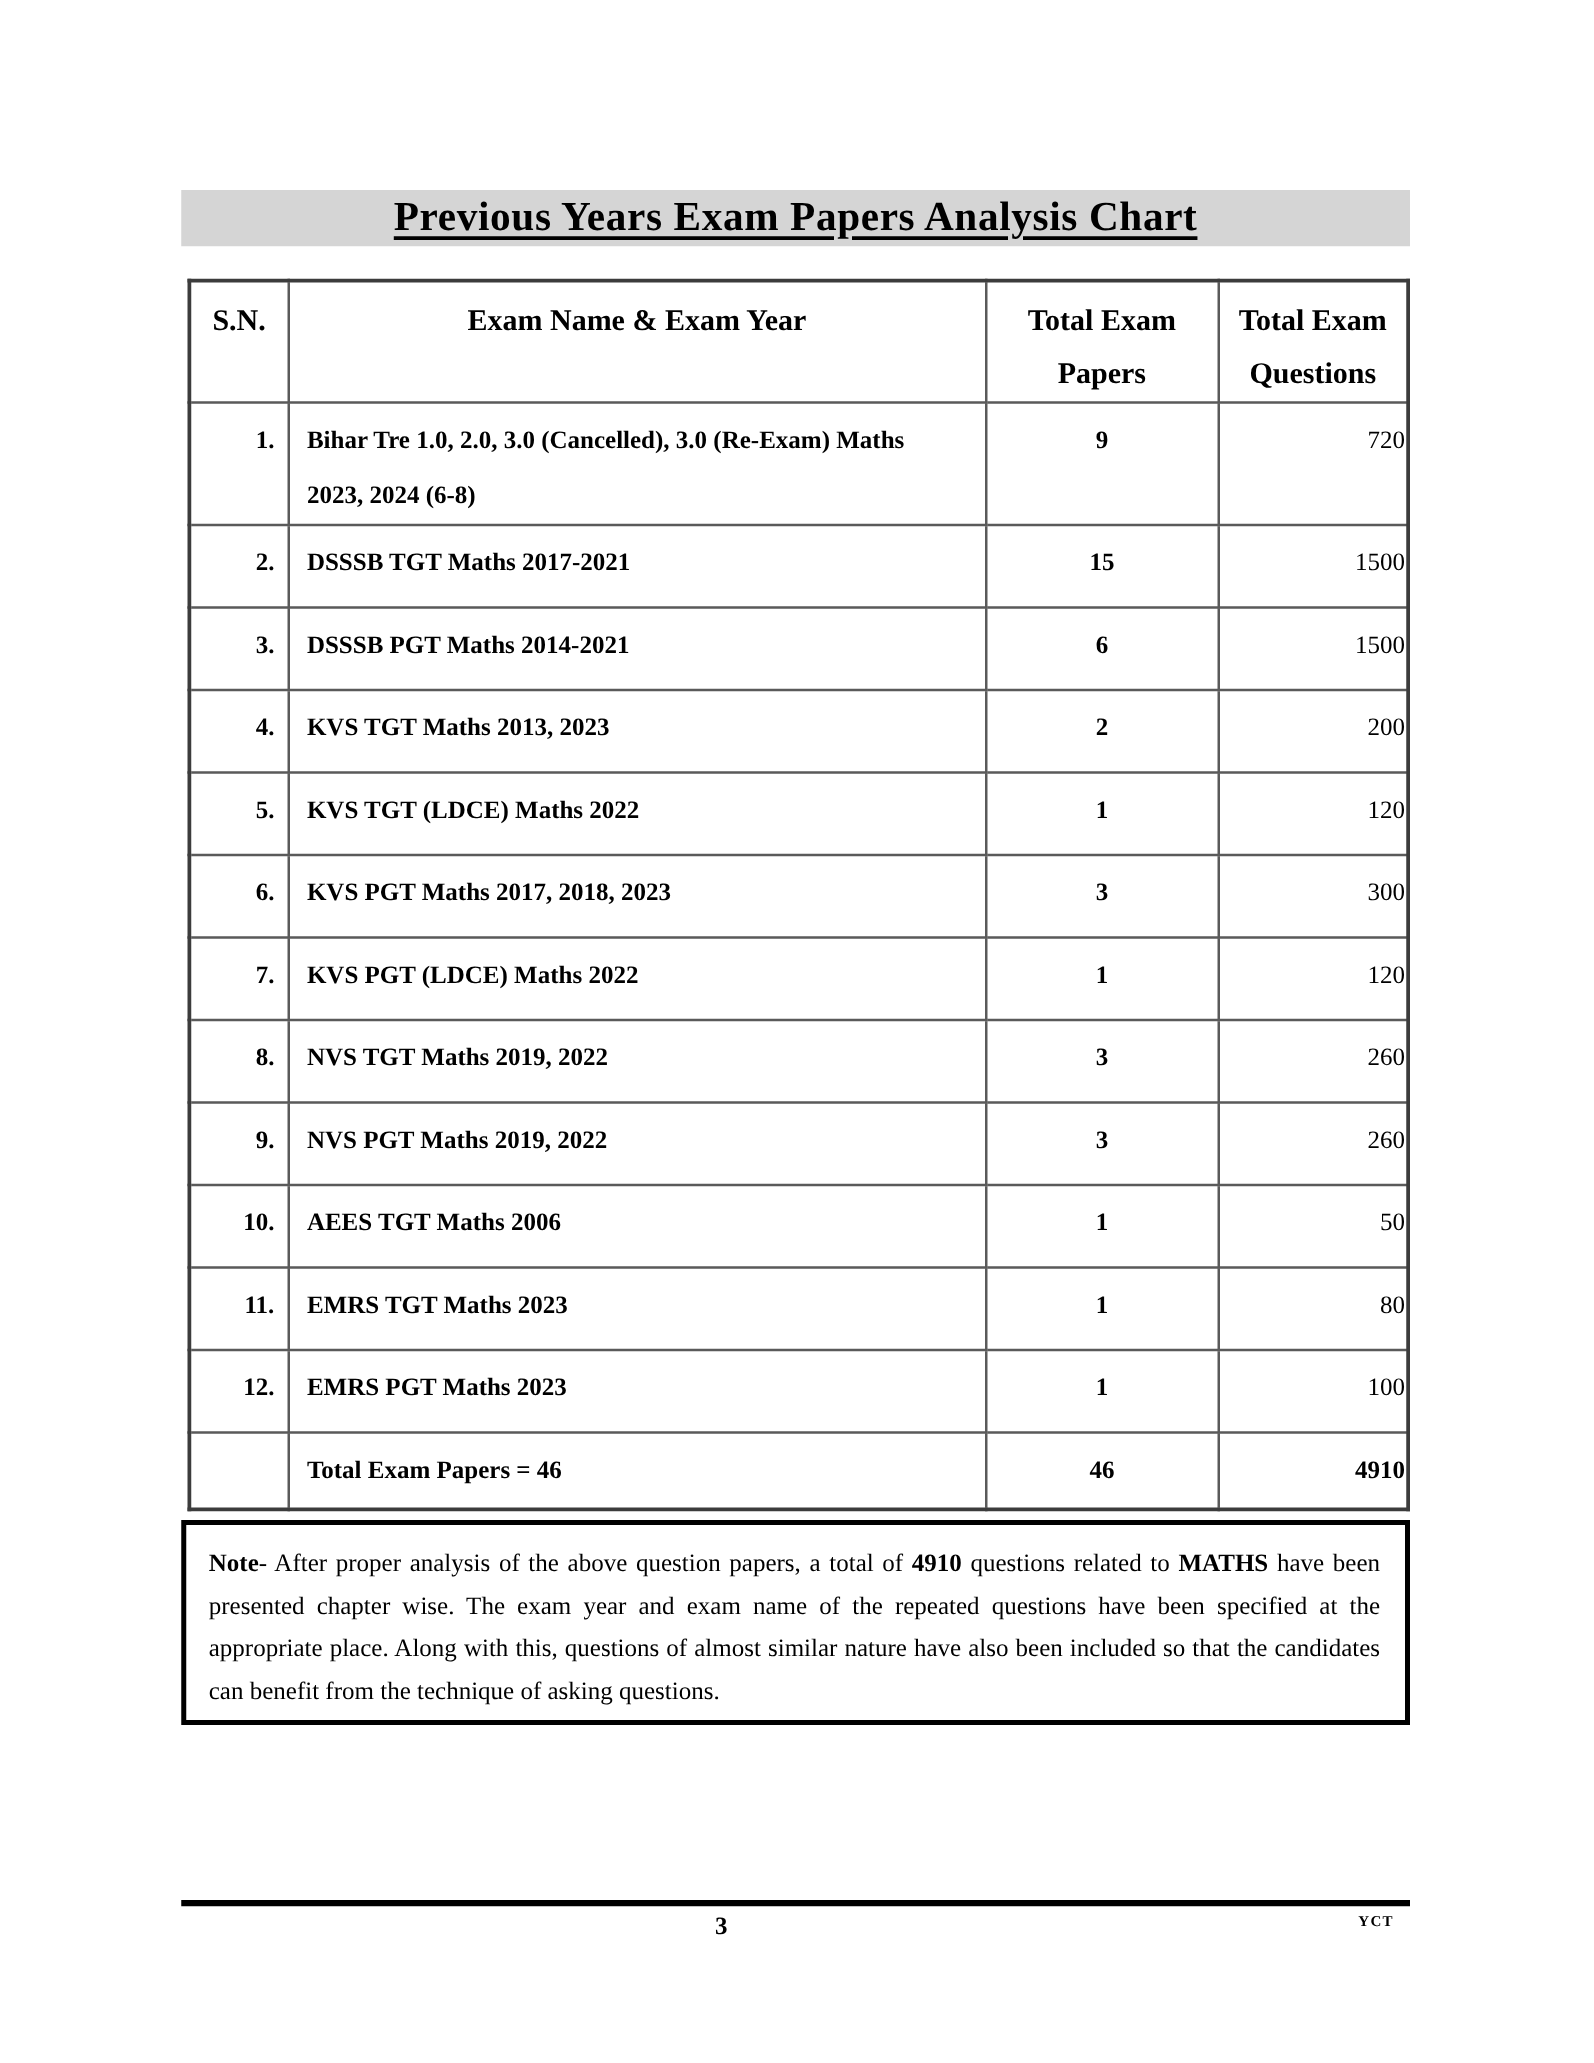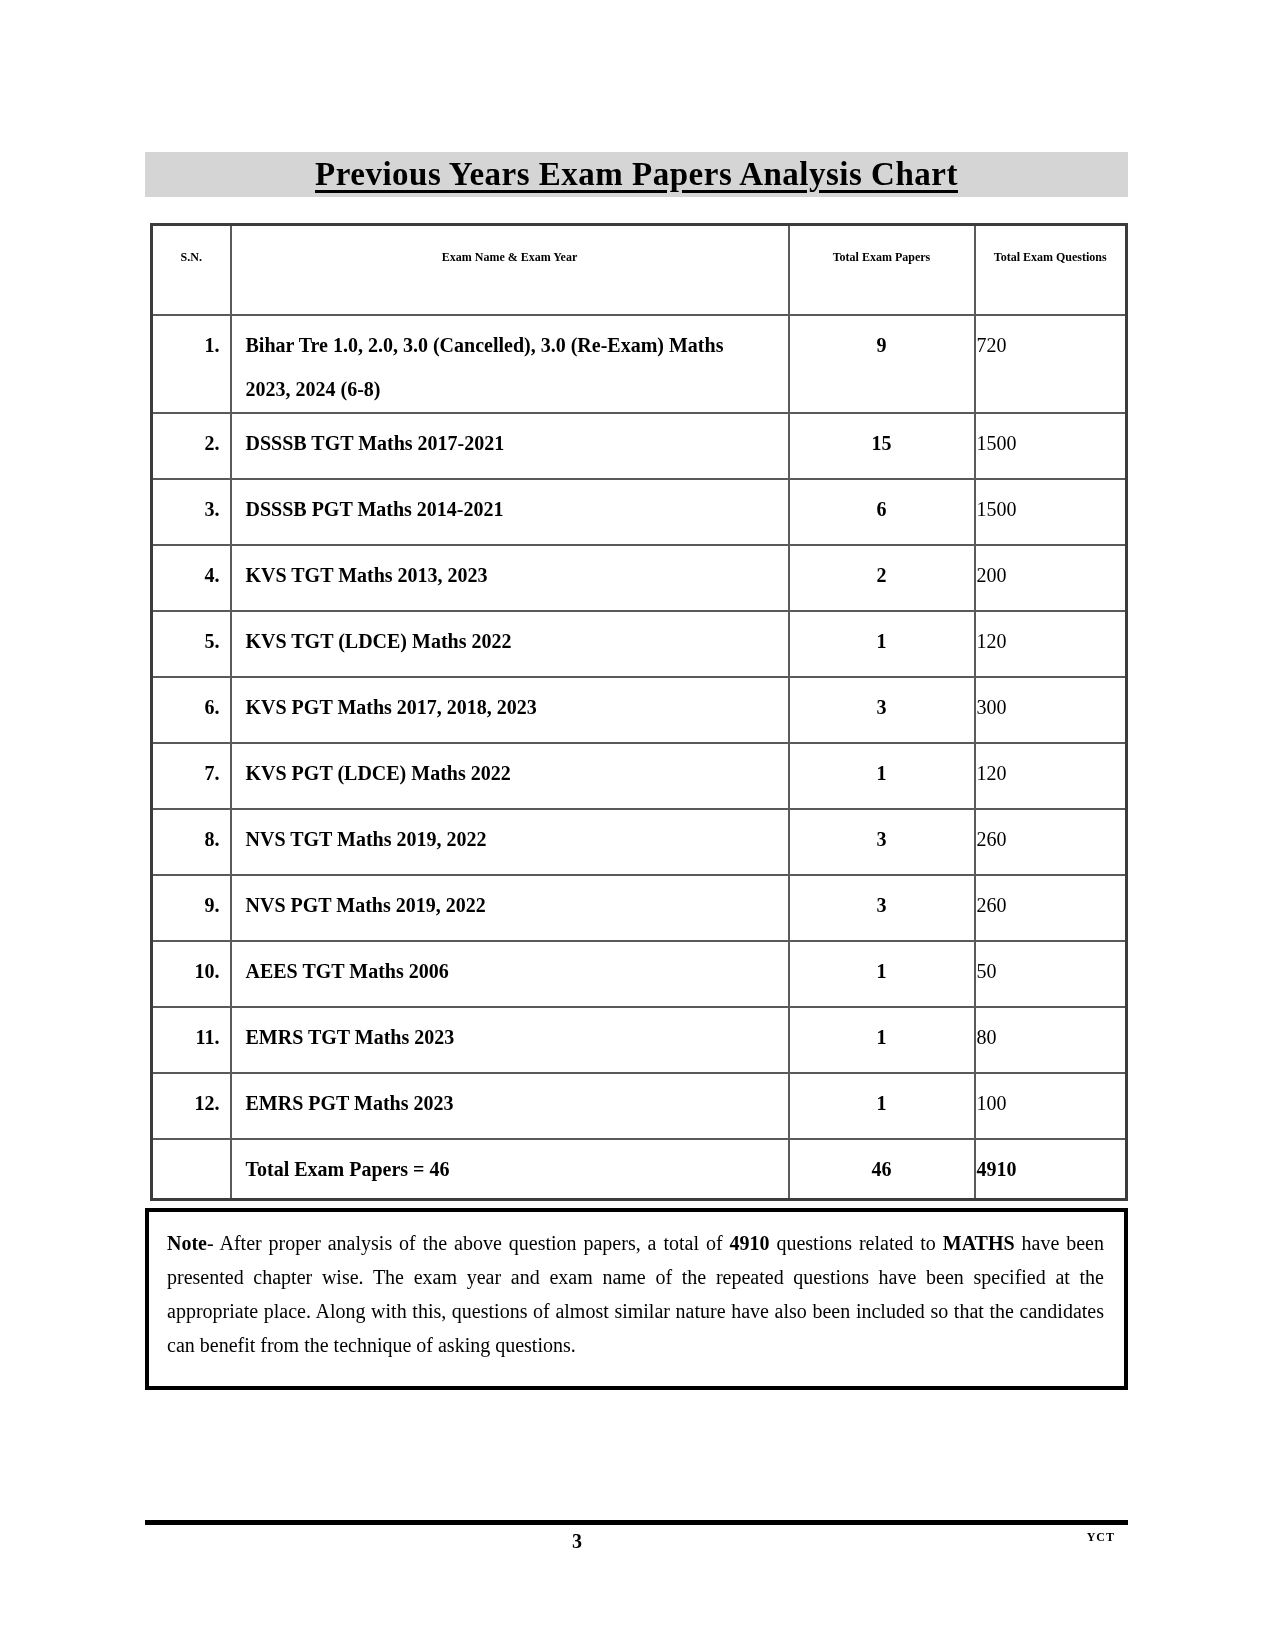--- a/index.html
+++ b/index.html
@@ -48,43 +48,43 @@
     width: 975px;
     border: 3px solid #3c3c3c;
   }
   table.analysis th, table.analysis td {
     border: 2px solid #5a5a5a;
     vertical-align: top;
     overflow: hidden;
   }
   thead tr { height: 90px; }
   th {
-    font-size: 12px;
+    font-size: 24px;
     font-weight: bold;
     text-align: center;
     padding-top: 10px;
     line-height: 42px;
   }
   tbody tr { height: 66px; }
   tbody tr.row-tall { height: 98px; }
   td { font-size: 20px; line-height: 44px; padding-top: 7px; }
   td.c-sn   { text-align: right; padding-right: 10px; font-weight: bold; }
   td.c-name { padding-left: 14px; padding-right: 18px; font-weight: bold; }
   td.c-pap  { text-align: center; font-weight: bold; }
-  td.c-que  { text-align: left; font-weight: normal; }
+  td.c-que  { text-align: right; font-weight: normal; }
   tfoot tr { height: 61px; }
   tfoot td { font-weight: bold; }
   tfoot td.c-que { font-weight: bold; }
 
   
   .note-box {
     margin-top: 7px;
     width: 983px;
     border: 4px solid #000;
-    padding: 14px 20px 24px 18px;
+    padding: 14px 20px 6px 18px;
     font-size: 20px;
     line-height: 34px;
     text-align: justify;
   }
   .note-box b { font-weight: bold; }
 
   
   .footer-rule {
     position: absolute;
     left: 145px; top: 1520px;

